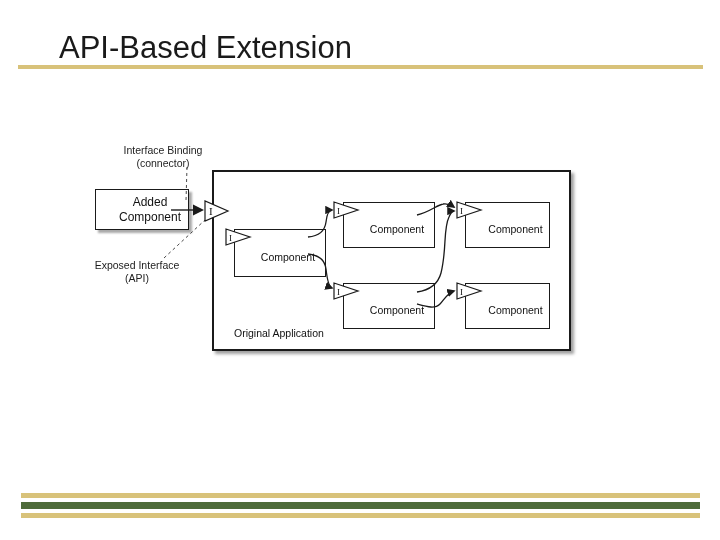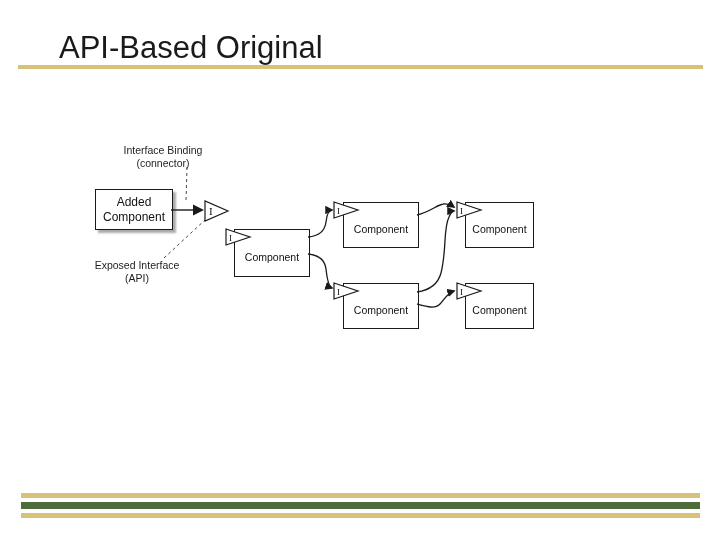--- a/index.html
+++ b/index.html
@@ -19,20 +19,21 @@
   .dlabel{
     position:absolute; text-align:center; font-size:10.5px; color:#1d1d1d; line-height:1.25;
   }
   #lbl-binding{ left:113px; top:144px; width:100px; }
   #lbl-exposed{ left:87px; top:259px; width:100px; }
   
   .box{
     position:absolute; background:#ffffff; border:1.5px solid #1a1a1a;
     display:flex; align-items:center; justify-content:center; text-align:center;
     color:#111;
+    padding-left:16px;
   }
   #added-box{
     left:95px; top:189px; width:76px; height:39px;
     font-size:12px; line-height:1.2; box-shadow:3px 3px 2px #aaaaaa;
   }
   #app-box{
     left:212px; top:170px; width:339px; height:177px;
     border-width:2px; box-shadow:3px 3px 3px #a0a0a0;
   }
   #app-label{
@@ -61,39 +62,42 @@
   .bar{ position:absolute; left:21px; width:679px; }
   #bar-top   { top:493px; height:5px; background:#d8c27a; }
   #bar-mid   { top:502px; height:7px; background:#4e6b3a; }
   #bar-bottom{ top:513px; height:5px; background:#d8c27a; }
 </style>
 </head>
 <body>
 
 <div class="slide">
 
-  <div class="title">API-Based Original</div>
+  <div class="title">API-Based Extension</div>
   <div class="title-rule"></div>
 
   <div class="dlabel" id="lbl-binding">
     <div>Interface Binding</div>
     <div>(connector)</div>
   </div>
   <div class="dlabel" id="lbl-exposed">
     <div>Exposed Interface</div>
     <div>(API)</div>
   </div>
 
   <div class="box" id="added-box">
     <div>
       <div>Added</div>
       <div>Component</div>
     </div>
   </div>
 
+  <div class="box" id="app-box">
+    <div id="app-label">Original Application</div>
+  </div>
 
   <div class="box comp" id="comp-left">
     <span>Component</span>
   </div>
   <div class="box comp" id="comp-topmid">
     <span>Component</span>
   </div>
   <div class="box comp" id="comp-topright">
     <span>Component</span>
   </div>

